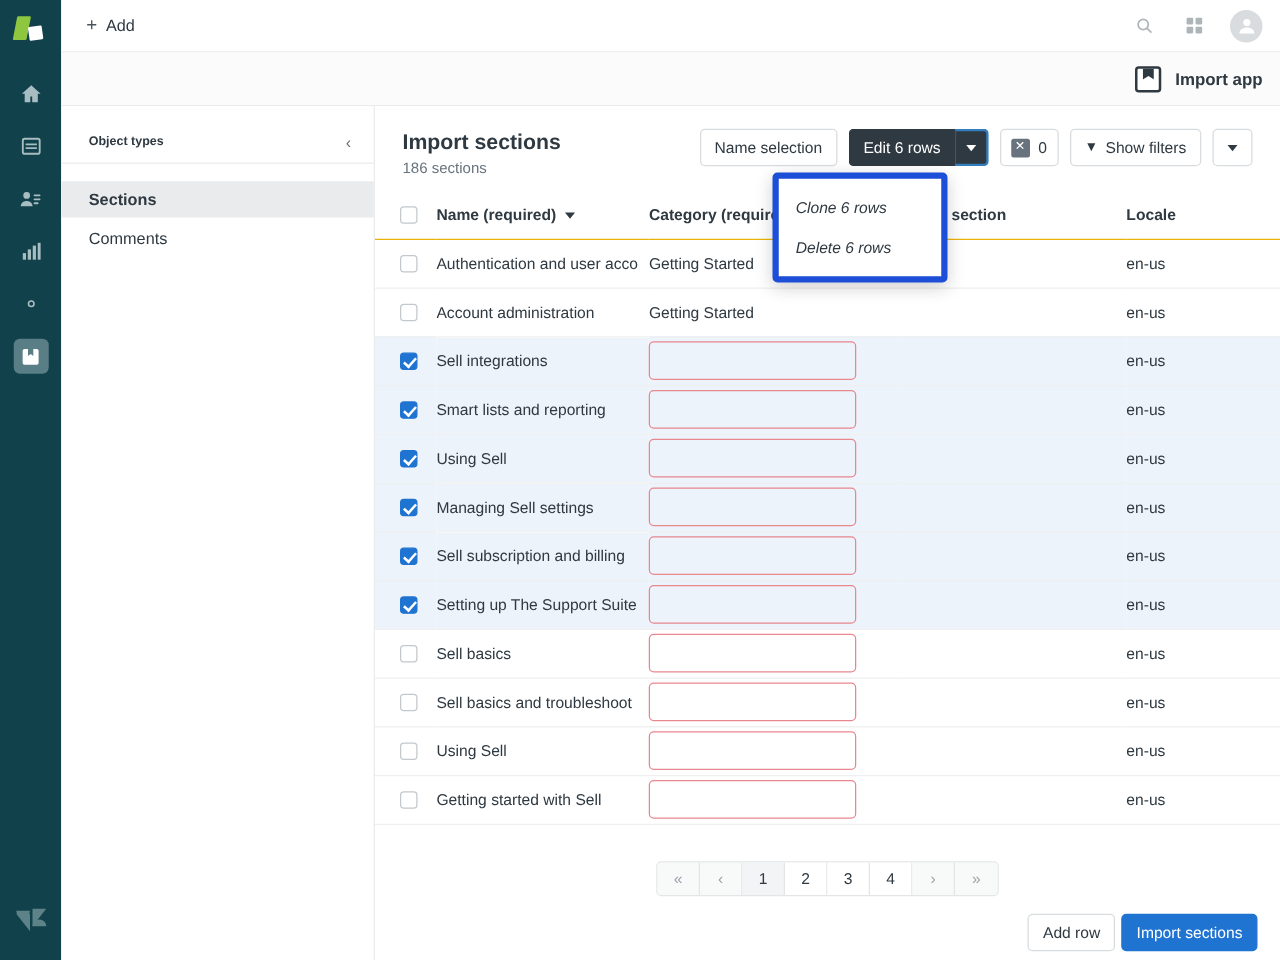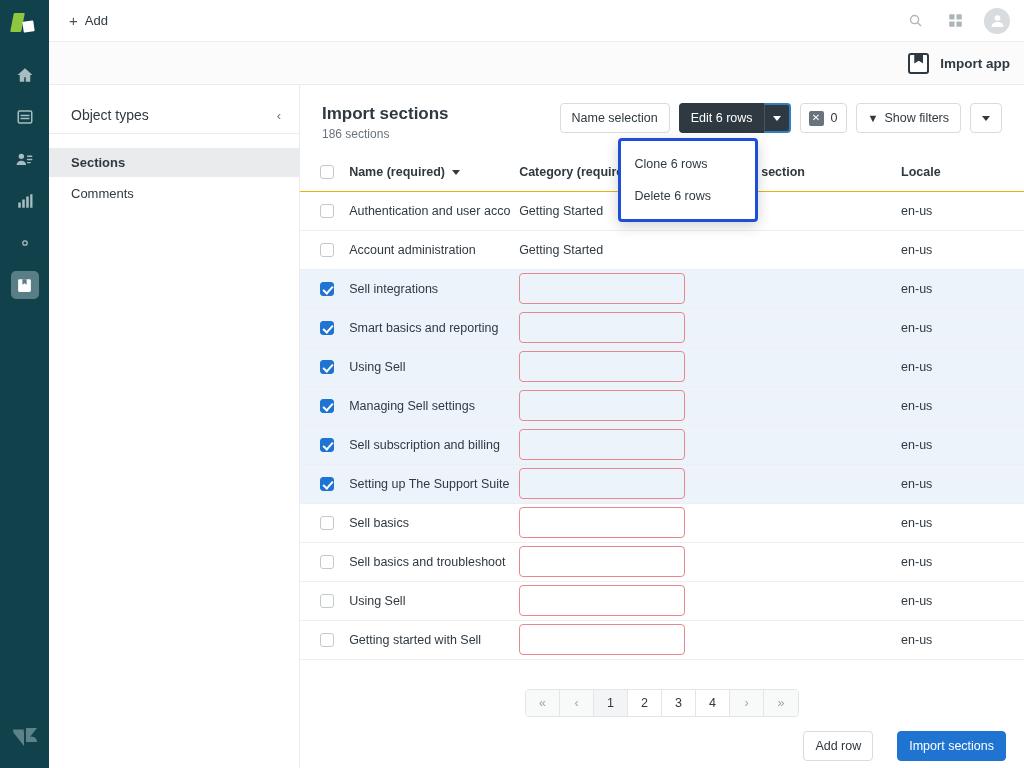--- a/index.html
+++ b/index.html
@@ -71,21 +71,21 @@
 
   
   .objpanel {
     width: 251px; flex: 0 0 251px; background: #ffffff; border-right: 1px solid #e9ebed;
     padding: 22px 0 0 0;
   }
   .objpanel-head {
     display: flex; align-items: center; padding: 0 18px 10px 22px;
     border-bottom: 1px solid #e9ebed; margin: 0 0 14px 0;
   }
-  .objpanel-head .ttl { font-size: 14px; font-weight: normal; color: #2f3941; }
+  .objpanel-head .ttl { font-size: 10px; font-weight: bold; color: #2f3941; }
   .objpanel-head .chev { margin-left: auto; color: #68737d; font-size: 13px; line-height: 1; }
   .obj-item {
     font-size: 13px; color: #2f3941; padding: 7px 22px; margin: 0 0 2px 0; cursor: pointer;
   }
   .obj-item.active { background: #e9ebed; font-weight: bold; }
 
   
   .main { flex: 1 1 auto; background: #fff; position: relative; min-width: 0; display: flex; flex-direction: column; }
   .main-head { padding: 18px 22px 0 22px; display: flex; align-items: flex-start; }
   .main-title { font-size: 17px; font-weight: bold; color: #2f3941; line-height: 1.25; }
@@ -110,22 +110,22 @@
   .badge-sq {
     width: 15px; height: 15px; background: #68737d; border-radius: 2px;
     display: inline-flex; align-items: center; justify-content: center;
     color: #fff; font-size: 10px; line-height: 1;
   }
   .btn .funnel { color: #2f3941; font-size: 11px; }
 
   
   .menu {
     position: absolute; top: 35px; left: 58px; width: 140px; background: #fff;
-    border: 3px solid #1d4ed8; border-radius: 4px;
-    box-shadow: 0 4px 14px rgba(0,0,0,0.18); padding: 7px 0; z-index: 30;
+    border: 5px solid #1d4ed8; border-radius: 4px;
+    box-shadow: 0 4px 14px rgba(0,0,0,0.18); padding: 7px 0; z-index: 30; font-style: italic;
   }
   .menu-item { font-size: 12.5px; color: #2f3941; padding: 9px 14px; cursor: pointer; }
 
   
   .table-wrap { margin-top: 14px; flex: 1 1 auto; overflow: hidden; position: relative; }
   table { width: 100%; border-collapse: collapse; table-layout: fixed; }
   th, td { text-align: left; vertical-align: middle; }
   thead th {
     font-size: 12.5px; font-weight: bold; color: #2f3941;
     padding: 9px 0 12px 0; border-bottom: 1px solid #eab308;
@@ -164,21 +164,21 @@
     min-width: 34px; height: 26px; display: flex; align-items: center; justify-content: center;
     font-size: 12.5px; color: #2f3941; border-right: 1px solid #e3e5e6; background: #fff; cursor: pointer;
   }
   .pg:last-child { border-right: 0; }
   .pg.muted { color: #9aa4ab; background: #f8f9f9; }
   .pg.current { background: #f3f4f5; }
 
   
   .footer {
     height: 45px; flex: 0 0 45px; display: flex; align-items: center; justify-content: flex-end;
-    gap: 24px; padding: 0 18px; background: #fff;
+    gap: 5px; padding: 0 18px; background: #fff;
   }
   .btn.blue { background: #1f73d1; border-color: #1f73d1; color: #fff; }
 </style>
 </head>
 <body>
 
 <div class="app">
 
   <div class="rail">
     <div class="rail-logo">
@@ -371,21 +371,21 @@
                   <td class="col-check" style="padding-left: 20px;"><span class="cbx checked"></span></td>
                   <td class="cell-name">Sell integrations</td>
                   <td>
                     <div class="cat-input"></div>
                   </td>
                   <td></td>
                   <td>en-us</td>
                 </tr>
                 <tr class="selected">
                   <td class="col-check" style="padding-left: 20px;"><span class="cbx checked"></span></td>
-                  <td class="cell-name">Smart basics and reporting</td>
+                  <td class="cell-name">Smart lists and reporting</td>
                   <td>
                     <div class="cat-input"></div>
                   </td>
                   <td></td>
                   <td>en-us</td>
                 </tr>
                 <tr class="selected">
                   <td class="col-check" style="padding-left: 20px;"><span class="cbx checked"></span></td>
                   <td class="cell-name">Using Sell</td>
                   <td>

